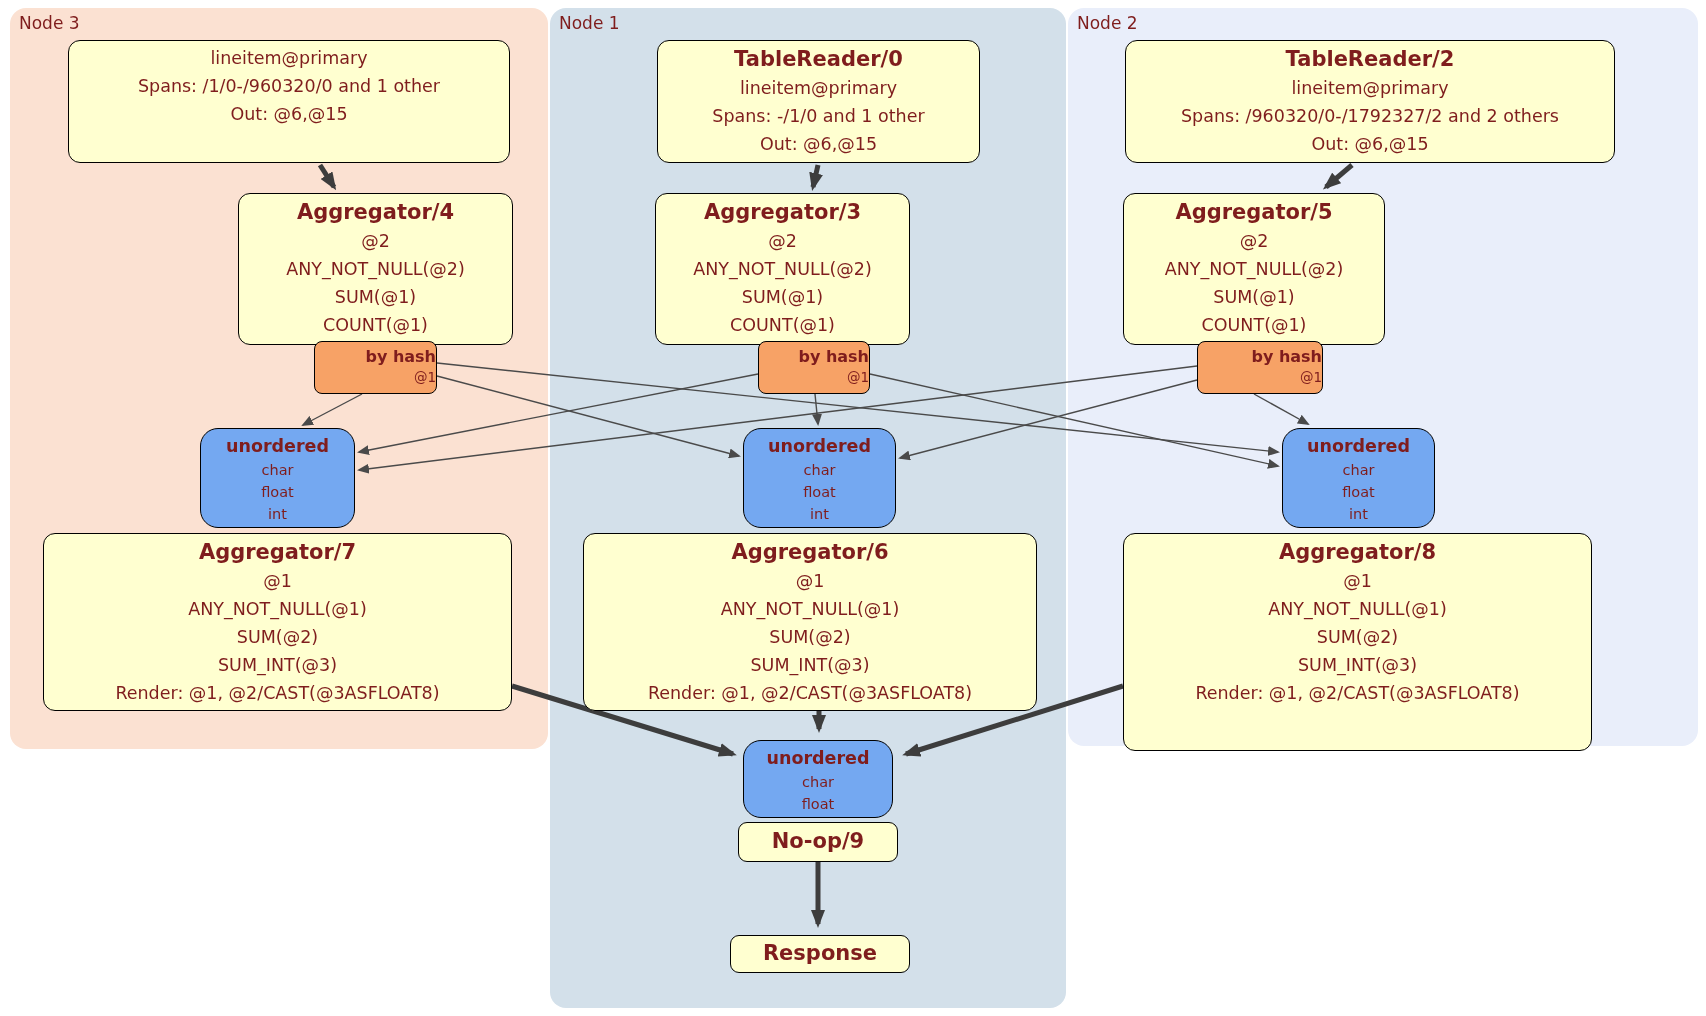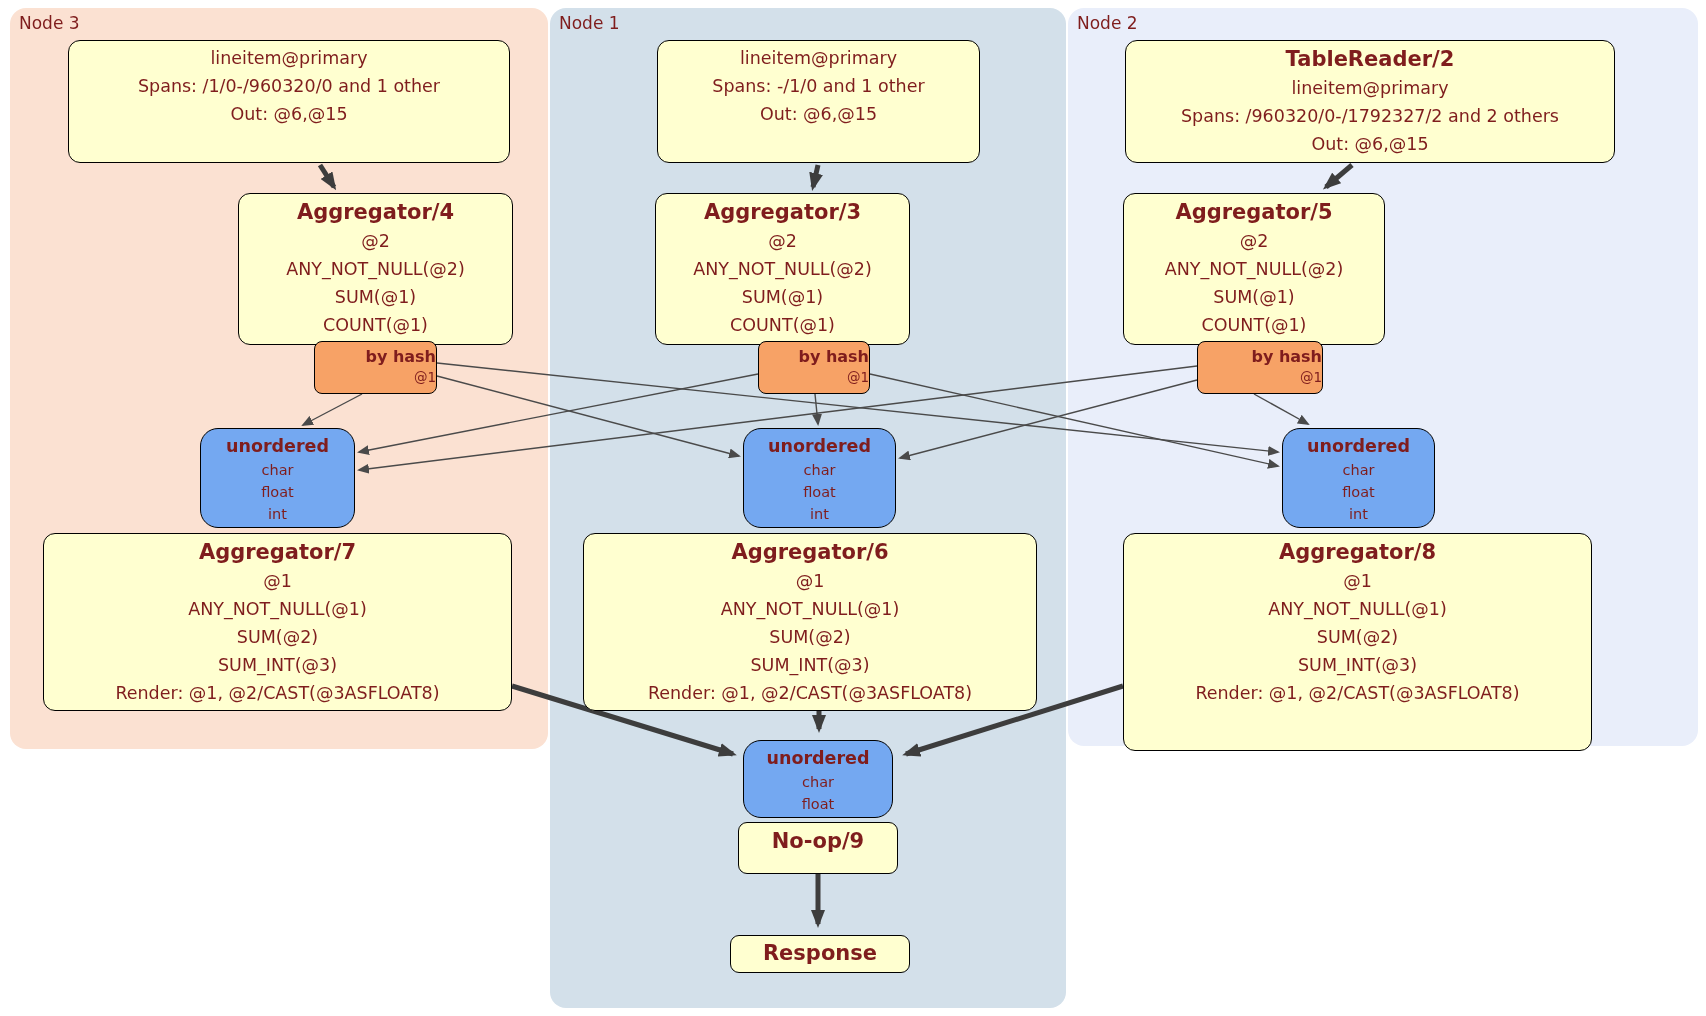--- a/index.html
+++ b/index.html
@@ -38,21 +38,21 @@
     text-align:center; padding-top:4px;
   }
   .stream .stitle { font-weight:bold; font-size:17.5px; line-height:26px; }
   .stream .sline  { font-size:14.5px; line-height:22px; }
 
   .minibox {
     position:absolute; z-index:3; box-sizing:border-box;
     background:#ffffd0; border:1.7px solid #000; border-radius:9px;
     text-align:center; font-weight:bold; font-size:21px;
   }
-  #box-noop     { left:738px; top:822px; width:160px; height:52px; line-height:37px; }
+  #box-noop     { left:738px; top:822px; width:160px; height:40px; line-height:37px; }
   #box-response { left:730px; top:935px; width:180px; height:38px; line-height:35px; }
 
   
   #box-tr1 { left:68px;   top:40px;  width:442px; height:123px; }
   #box-tr0 { left:657px;  top:40px;  width:323px; height:123px; }
   #box-tr2 { left:1125px; top:40px;  width:490px; height:123px; }
   #box-agg4 { left:238px;  top:193px; width:275px; height:152px; }
   #box-agg3 { left:655px;  top:193px; width:255px; height:152px; }
   #box-agg5 { left:1123px; top:193px; width:262px; height:152px; }
   #box-agg7 { left:43px;   top:533px; width:469px; height:178px;text-align:center; }
@@ -113,20 +113,21 @@
       <line x1="1254" y1="394" x2="1308" y2="424" marker-end="url(#athin)"></line>
     </g>
   </svg>
 
   <div class="box" id="box-tr1">
     <div class="line">lineitem@primary</div>
     <div class="line">Spans: /1/0-/960320/0 and 1 other</div>
     <div class="line">Out: @6,@15</div>
   </div>
   <div class="box" id="box-tr0">
+    <div class="title">TableReader/0</div>
     <div class="line">lineitem@primary</div>
     <div class="line">Spans: -/1/0 and 1 other</div>
     <div class="line">Out: @6,@15</div>
   </div>
   <div class="box" id="box-tr2">
     <div class="title">TableReader/2</div>
     <div class="line">lineitem@primary</div>
     <div class="line">Spans: /960320/0-/1792327/2 and 2 others</div>
     <div class="line">Out: @6,@15</div>
   </div>

